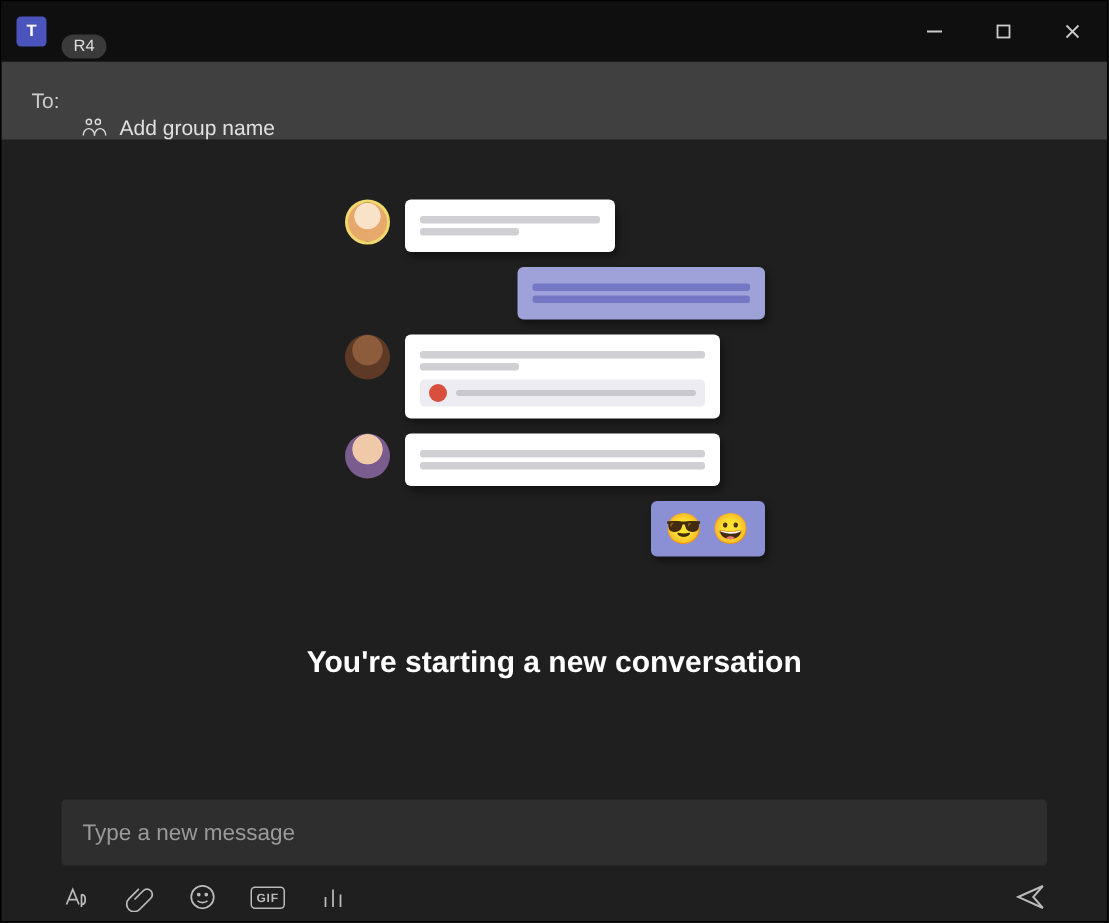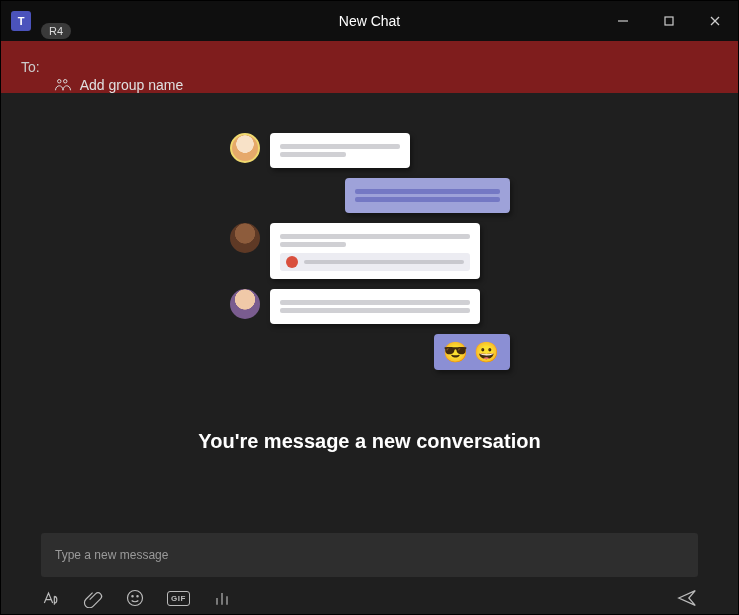--- a/index.html
+++ b/index.html
@@ -44,21 +44,21 @@
   }
   .win-btn {
     width: 46px; height: 40px;
     display: flex; align-items: center; justify-content: center;
     color: #ccc; cursor: pointer;
   }
   .win-btn svg { width: 12px; height: 12px; }
   
   .to-bar {
     height: 52px;
-    background: #7f1d1d;
+    background: #404040;
     display: flex; align-items: center;
     padding: 0 20px;
     gap: 14px;
   }
   .to-label { font-size: 14px; color: #ccc; }
   .to-input {
     flex: 1; background: transparent; border: none; outline: none;
     color: #fff; font-size: 15px;
   }
   .to-input::placeholder { color: #9a9a9a; }
@@ -119,21 +119,21 @@
   .compose-area {
     padding: 0 40px;
   }
   .compose {
     background: #2e2e2e;
     height: 44px; border-radius: 3px;
     display: flex; align-items: center; padding: 0 14px;
   }
   .compose-input {
     flex: 1; background: transparent; border: none; outline: none;
-    color: #fde047; font-size: 12px;
+    color: #fde047; font-size: 15px;
   }
   .compose-input::placeholder { color: #9a9a9a; }
   .toolbar {
     display: flex; align-items: center;
     padding: 10px 40px; gap: 22px;
     color: #bbb;
   }
   .tool { cursor: pointer; display: flex; align-items: flex-end; }
   .tool svg { width: 20px; height: 20px; stroke: #bbb; fill: none; stroke-width: 1.4; }
   .gif-box {
@@ -143,21 +143,20 @@
   }
   .send { margin-left: auto; }
   .send svg { width: 22px; height: 22px; }
 </style>
 </head>
 <body>
 
 <div class="titlebar">
   <div class="teams-logo">T</div>
   <div class="badge">R4</div>
-  <div class="title">New Chat</div>
   <div class="win-controls">
     <div class="win-btn">
       <svg viewBox="0 0 12 12">
           <line x1="1" y1="6" x2="11" y2="6" stroke="#ccc" stroke-width="1.2"></line>
         </svg>
     </div>
     <div class="win-btn">
       <svg viewBox="0 0 12 12">
           <rect x="2" y="2" width="8" height="8" fill="none" stroke="#ccc" stroke-width="1.2"></rect>
         </svg>
@@ -217,21 +216,21 @@
           <div class="line"></div>
       </div>
     </div>
     <div class="row right" style="margin-top:4px;">
       <div class="emoji-bubble">
         <span class="emoji">😎</span>
         <span class="emoji">😀</span>
       </div>
     </div>
   </div>
-  <div class="headline">You're message a new conversation</div>
+  <div class="headline">You're starting a new conversation</div>
 </div>
 
 <div class="compose-area">
   <div class="compose">
     <input class="compose-input" placeholder="Type a new message" style="">
   </div>
 </div>
 <div class="toolbar">
   <div class="tool">
     <svg viewBox="0 0 24 24">

